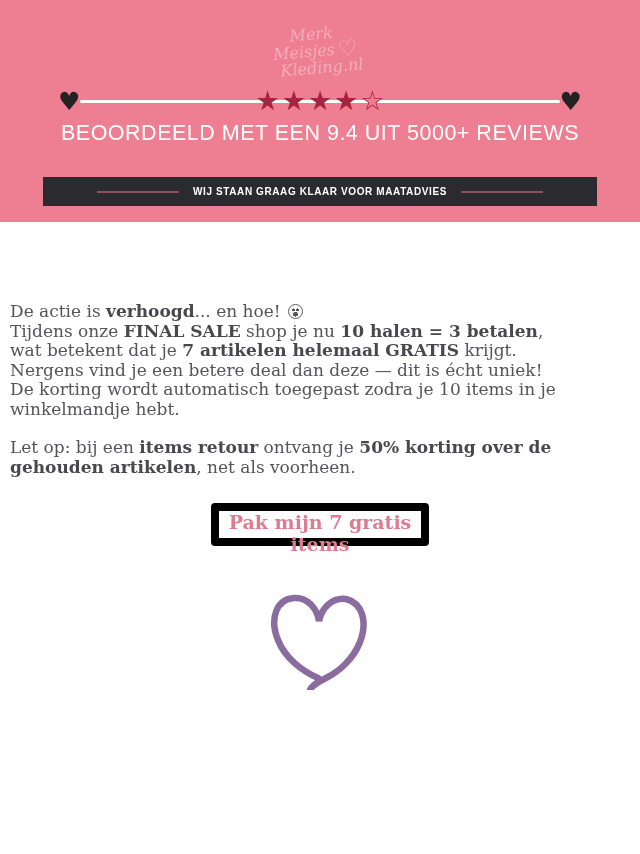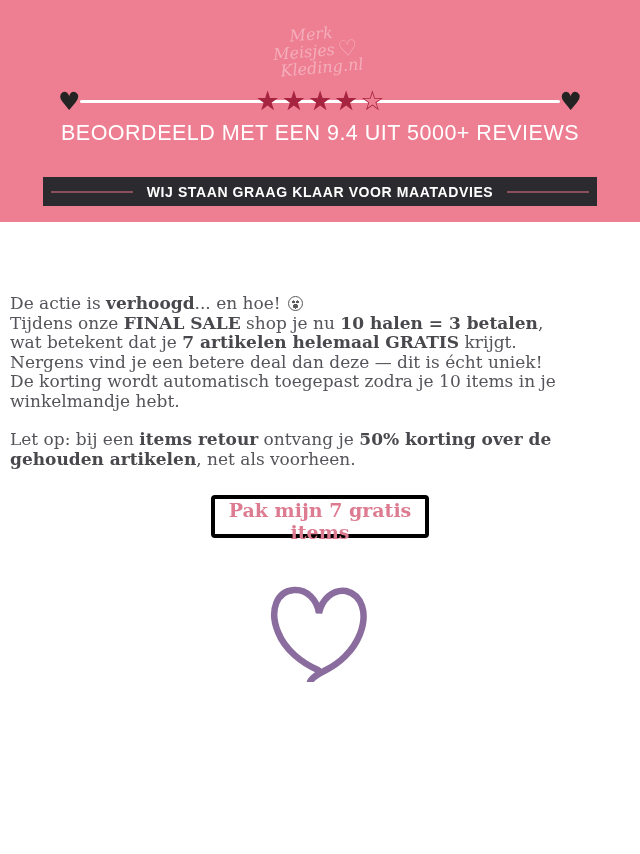--- a/index.html
+++ b/index.html
@@ -52,21 +52,21 @@
   }
 
   
   .advice-bar {
     margin:31px auto 0 auto; width:554px; height:29px; background:#2b2a2e;
     display:flex; align-items:center; justify-content:center;
   }
   .bar-line { width:82px; height:2px; background:#8a4f5c; }
   .advice-label {
     color:#ffffff; font-family:"Liberation Sans", sans-serif; font-weight:bold;
-    font-size:14px; letter-spacing:0.6px; margin:0 14px; white-space:nowrap;
+    font-size:10px; letter-spacing:0.6px; margin:0 14px; white-space:nowrap;
   }
 
   
   .nav {
     margin:49px auto 0 auto; width:572px; text-align:center; line-height:21px;
   }
   .nav-link {
     color:#ffffff; font-family:"DejaVu Serif", serif; font-size:15.5px;
     text-decoration:underline; margin:0 6px; white-space:nowrap;
   }
@@ -76,37 +76,37 @@
 
   .heading {
     color:#3d3d41; font-size:23px; font-weight:bold; margin-left:-8px;
     font-family:"DejaVu Serif", serif; display:flex; align-items:center;
   }
   .tofu {
     display:inline-block; width:10px; height:21px; border:1.5px solid #3d3d41;
     margin-right:7px; flex:0 0 auto;
   }
 
-  .paragraphs { margin-top:9px; }
+  .paragraphs { margin-top:17px; }
   .paragraphs p {
     font-size:17px; line-height:19.5px; color:#54545a; margin:0 0 19px 0;
   }
   .paragraphs strong { color:#48484d; }
   .emoji-face {
     display:inline-block; width:15px; height:15px; border:1.4px solid #5a5a5a;
     border-radius:50%; vertical-align:-2px; margin-left:2px;
     background:
       radial-gradient(circle at 33% 38%, #5a5a5a 1.4px, rgba(0,0,0,0) 1.6px),
       radial-gradient(circle at 67% 38%, #5a5a5a 1.4px, rgba(0,0,0,0) 1.6px),
       radial-gradient(circle at 50% 70%, #5a5a5a 2.4px, rgba(0,0,0,0) 2.6px);
   }
 
   .cta-button {
     display:block; margin:26px auto 0 auto; width:218px; height:43px;
-    background:#ffffff; border:4px solid #000000; border-radius:4px;
+    background:#ffffff; border:8px solid #000000; border-radius:4px;
     color:#dd7b90; font-family:"DejaVu Serif", serif; font-weight:bold;
     font-size:19px; cursor:pointer;
   }
 
   .bottom-heart { display:block; margin:20px auto 0 auto; }
 </style>
 </head>
 <body>
 
 <div class="header">

